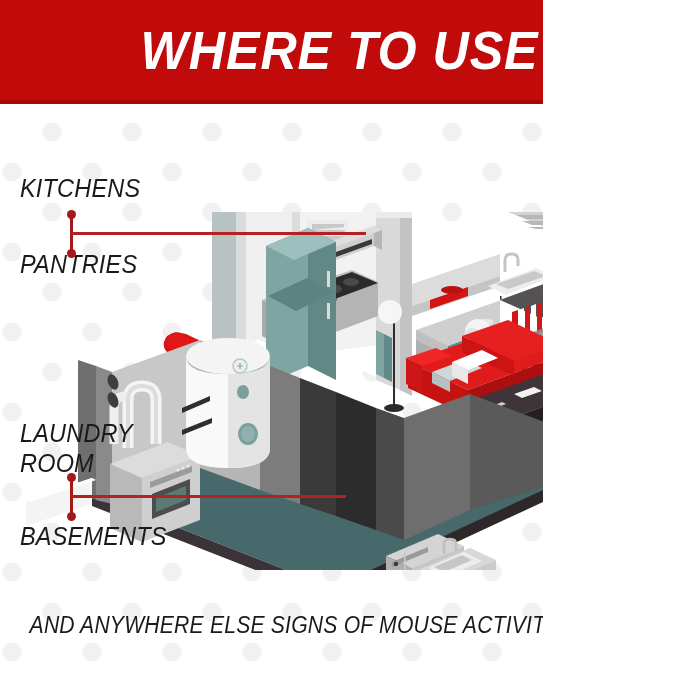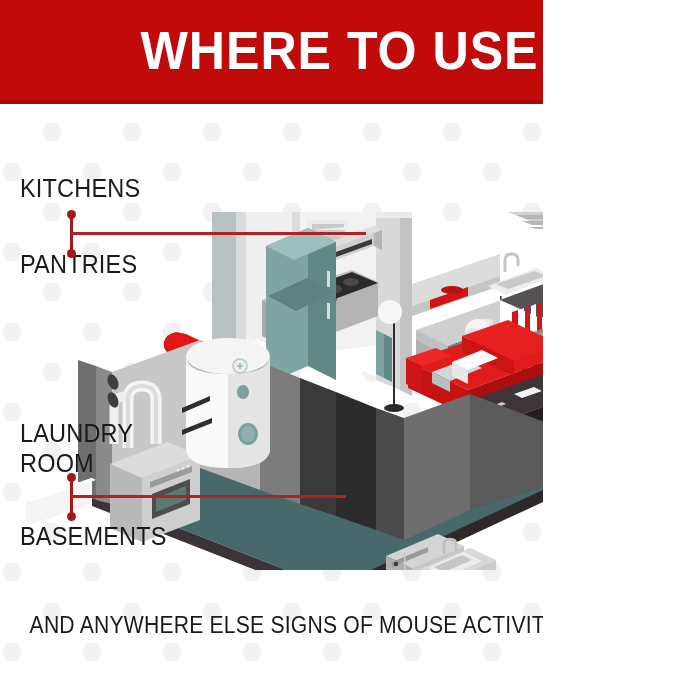--- a/index.html
+++ b/index.html
@@ -1,20 +1,20 @@
 <!DOCTYPE html>
 <html><head>
 <meta charset="utf-8">
 <style>
   html,body{margin:0;padding:0;}
   body{
     width:679px;height:679px;overflow:hidden;background:#ffffff;
     font-family:"Liberation Sans", sans-serif;
   }
-  #page{position:relative;width:543px;height:679px;background:#fff;overflow:hidden;}
+  #page{position:relative;width:543px;height:679px;background:#fff;overflow:hidden;font-style:italic;}
 
   
   #bg-texture{
     position:absolute;left:0;top:0;width:679px;height:679px;
     background-image:
       radial-gradient(circle at 12px 12px, #f1f1f1 9px, rgba(255,255,255,0) 10px),
       radial-gradient(circle at 52px 52px, #f1f1f1 9px, rgba(255,255,255,0) 10px);
     background-size:80px 80px, 80px 80px;
     background-position:0 0, 0 0;
     z-index:0;

